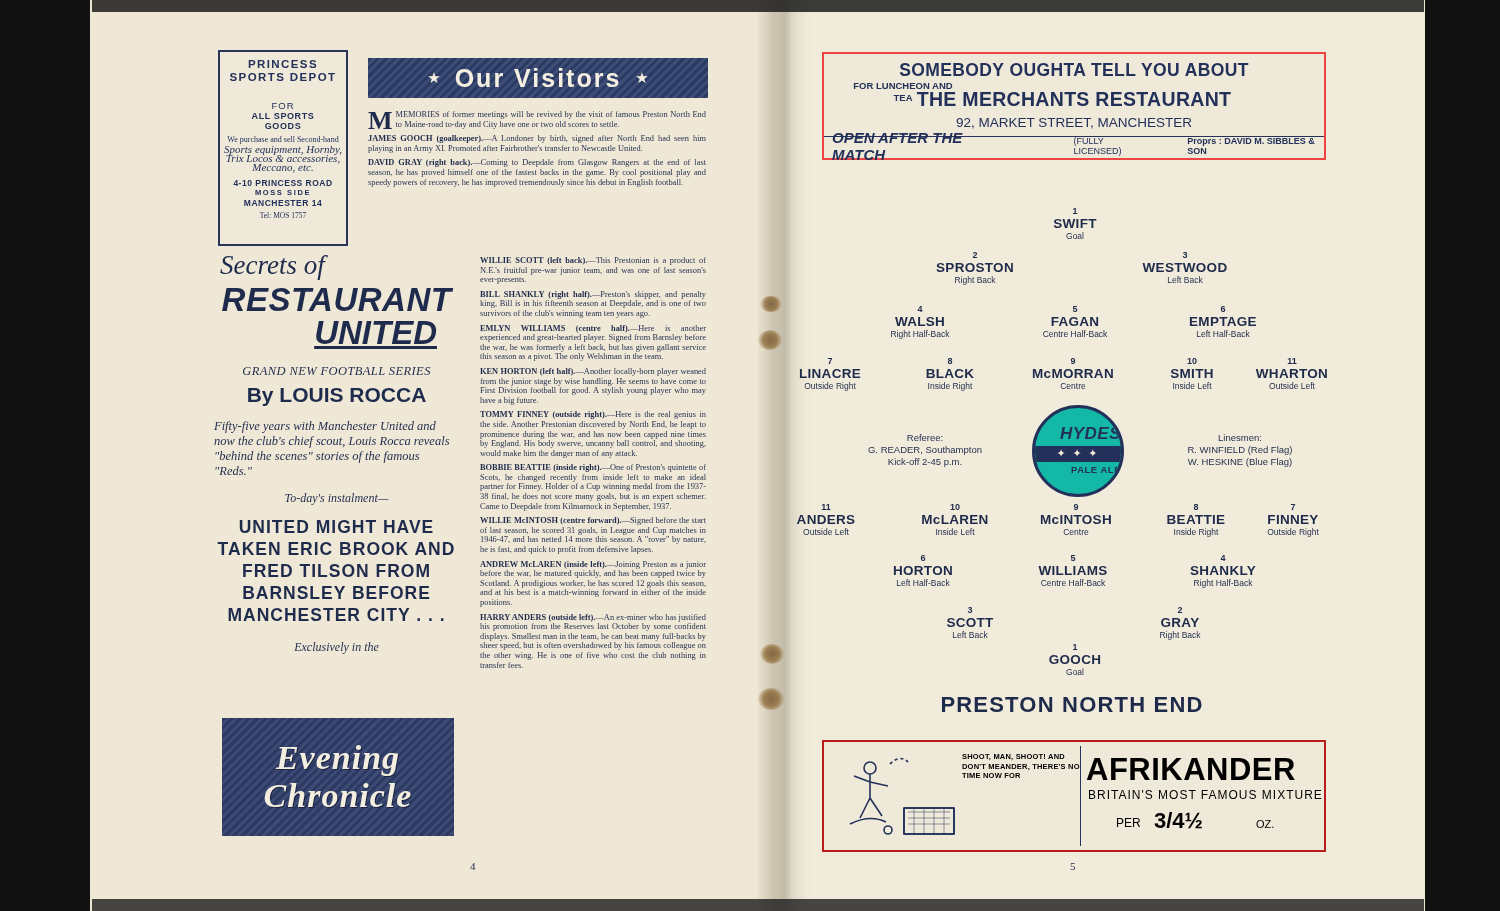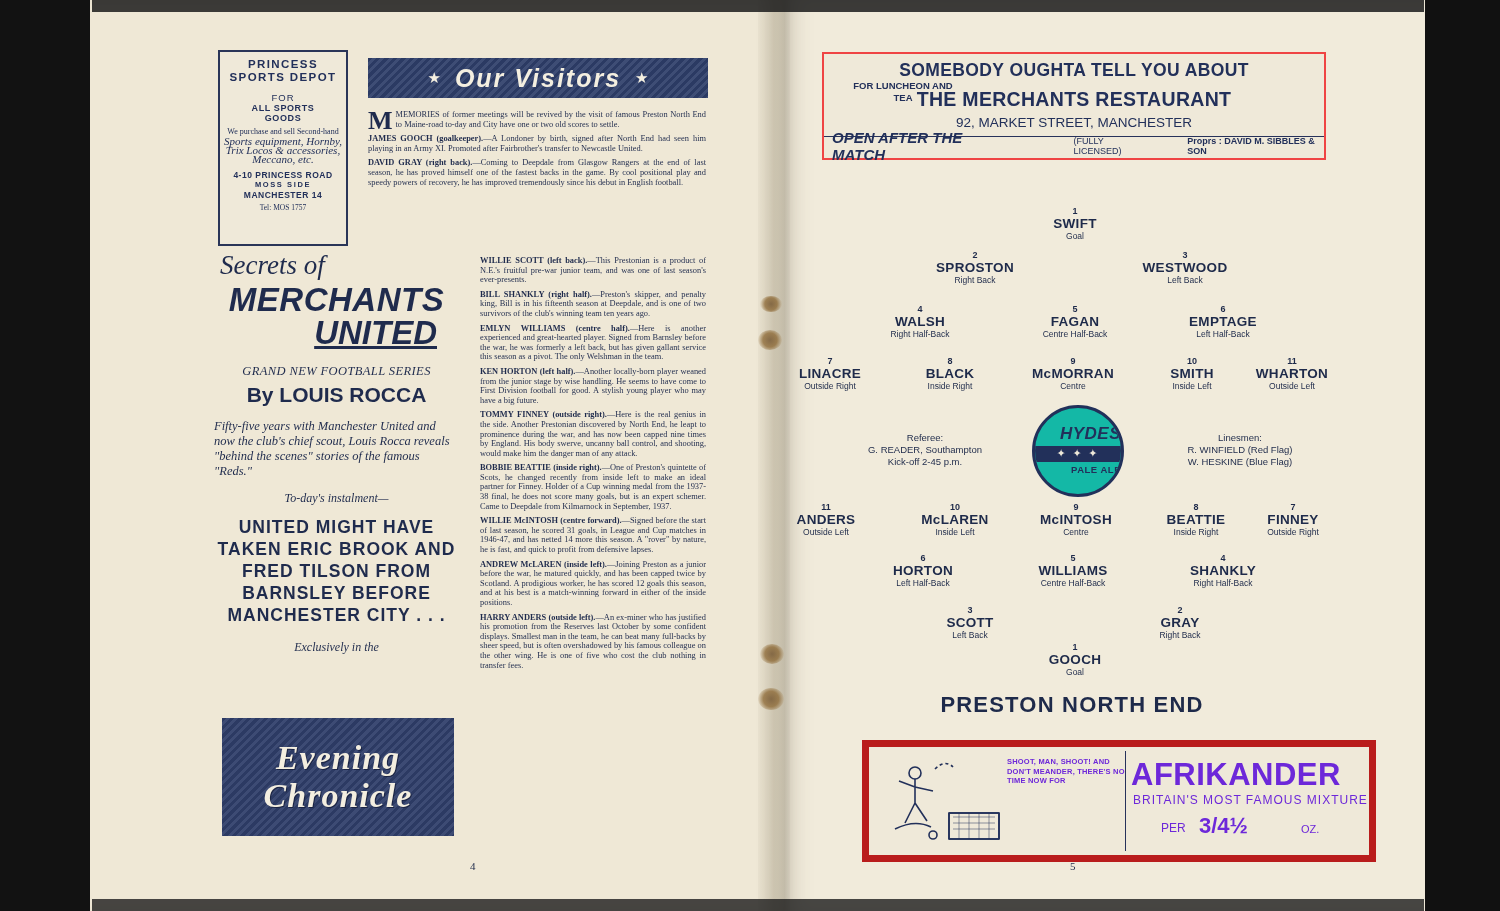--- a/index.html
+++ b/index.html
@@ -16,32 +16,32 @@
   .edgeR{position:absolute;left:1424px;top:0;width:76px;height:911px;background:#111;}
   .topstrip{position:absolute;left:92px;top:0;width:1332px;height:12px;background:#1b1b1b;opacity:.85;}
   .botstrip{position:absolute;left:92px;top:899px;width:1332px;height:12px;background:#1b1b1b;opacity:.8;}
   .spine{position:absolute;left:758px;top:0;width:32px;height:911px;
          background:linear-gradient(90deg,rgba(120,110,88,.05),rgba(150,140,115,.30),rgba(120,110,88,.05));}
 
   
   .box-ad{position:absolute;border:2px solid #2a3558;background:#efe9d9;text-align:center;color:#22305a;}
   .psd{left:218px;top:50px;width:118px;height:180px;padding:6px 4px;}
   .psd .t1{font-family:"Liberation Sans",sans-serif;font-weight:bold;font-size:11.5px;letter-spacing:1.4px;line-height:13px;}
-  .psd .t2{font-size:9.5px;letter-spacing:1px;margin-top:8px;font-family:"Liberation Sans",sans-serif;}
+  .psd .t2{font-size:9.5px;letter-spacing:1px;margin-top:16px;font-family:"Liberation Sans",sans-serif;}
   .psd .t3{font-size:9px;font-weight:bold;letter-spacing:.6px;font-family:"Liberation Sans",sans-serif;}
   .psd .sm{font-size:8px;line-height:9.5px;margin-top:4px;font-family:"Liberation Serif",serif;}
   .psd .sm2{font-size:11px;line-height:9px;font-style:italic;}
   .psd .addr{font-size:8.5px;font-weight:bold;line-height:10px;margin-top:6px;letter-spacing:.5px;font-family:"Liberation Sans",sans-serif;}
   .psd .tel{font-size:7.5px;margin-top:3px;}
 
   
   .banner{position:absolute;left:368px;top:58px;width:340px;height:40px;
           background:repeating-linear-gradient(135deg,#2b3a63 0 3px,#3e4d75 3px 6px);
           display:flex;align-items:center;justify-content:center;}
-  .banner .bt{font-family:"Liberation Sans",sans-serif;font-style:italic;font-weight:bold;
+  .banner .bt{font-family:"Liberation Sans",sans-serif;font-weight:bold;
               font-size:25px;color:#f4efe0;letter-spacing:2px;}
   .star{color:#f4efe0;font-size:15px;margin:0 14px;}
 
   .col-text{position:absolute;color:#1f2b4d;font-family:"Liberation Serif",serif;}
   .visitors-body{font-size:8.4px;line-height:9.6px;text-align:justify;}
   .visitors-body p{margin:0 0 5px 0;}
   .dropcap{float:left;font-size:26px;line-height:20px;padding:1px 3px 0 0;font-weight:bold;}
   .nm{font-weight:bold;}
 
   
@@ -89,21 +89,21 @@
 
   .hydes{position:absolute;left:1032px;top:405px;width:86px;height:86px;border-radius:50%;
          border:3px solid #22305a;background:#14b8a6;color:#22305a;display:flex;flex-direction:column;
          align-items:flex-end;justify-content:center;overflow:hidden;}
   .hydes .h1{font-family:"Liberation Sans",sans-serif;font-weight:bold;font-style:italic;font-size:17px;letter-spacing:.5px;margin-top:-4px;}
   .hydes .h2{font-family:"Liberation Sans",sans-serif;font-weight:bold;font-size:9.5px;letter-spacing:.5px;}
   .hydes .band{width:100%;height:16px;background:#22305a;margin:2px 0;display:flex;align-items:center;justify-content:center;}
   .hydes .band span{color:#efe9d9;font-size:11px;letter-spacing:2px;}
 
   
-  .afr{position:absolute;left:822px;top:740px;width:500px;height:108px;border:7px solid #b91c1c;background:#efe9d9;color:#6d28d9;margin-left:40px;}
+  .afr{position:absolute;left:822px;top:740px;width:500px;height:108px;border:2px solid #b91c1c;background:#efe9d9;color:#000000;}
   .afr .slog{position:absolute;left:138px;top:10px;width:120px;font-family:"Liberation Sans",sans-serif;
              font-weight:bold;font-size:7.5px;line-height:9.5px;letter-spacing:.2px;}
   .afr .big{position:absolute;left:262px;top:10px;font-family:"Liberation Sans",sans-serif;font-weight:bold;
             font-size:31px;letter-spacing:.5px;}
   .afr .sub{position:absolute;left:264px;top:46px;font-family:"Liberation Sans",sans-serif;font-size:12px;letter-spacing:1px;}
   .afr .price{position:absolute;left:330px;top:66px;font-family:"Liberation Sans",sans-serif;font-weight:bold;font-size:22px;}
   .afr .per{position:absolute;left:292px;top:74px;font-family:"Liberation Sans",sans-serif;font-size:12px;}
   .afr .oz{position:absolute;left:432px;top:76px;font-family:"Liberation Sans",sans-serif;font-size:11px;}
   .afr .vr{position:absolute;left:256px;top:4px;bottom:4px;width:1px;background:#27325a;}
 
@@ -163,21 +163,21 @@
     <p><span class="nm">KEN HORTON (left half).</span><span>—Another locally-born player weaned from the junior stage by wise handling. He seems to have come to First Division football for good. A stylish young player who may have a big future.</span></p>
     <p><span class="nm">TOMMY FINNEY (outside right).</span><span>—Here is the real genius in the side. Another Prestonian discovered by North End, he leapt to prominence during the war, and has now been capped nine times by England. His body swerve, uncanny ball control, and shooting, would make him the danger man of any attack.</span></p>
     <p><span class="nm">BOBBIE BEATTIE (inside right).</span><span>—One of Preston's quintette of Scots, he changed recently from inside left to make an ideal partner for Finney. Holder of a Cup winning medal from the 1937-38 final, he does not score many goals, but is an expert schemer. Came to Deepdale from Kilmarnock in September, 1937.</span></p>
     <p><span class="nm">WILLIE McINTOSH (centre forward).</span><span>—Signed before the start of last season, he scored 31 goals, in League and Cup matches in 1946-47, and has netted 14 more this season. A "rover" by nature, he is fast, and quick to profit from defensive lapses.</span></p>
     <p><span class="nm">ANDREW McLAREN (inside left).</span><span>—Joining Preston as a junior before the war, he matured quickly, and has been capped twice by Scotland. A prodigious worker, he has scored 12 goals this season, and at his best is a match-winning forward in either of the inside positions.</span></p>
     <p><span class="nm">HARRY ANDERS (outside left).</span><span>—An ex-miner who has justified his promotion from the Reserves last October by some confident displays. Smallest man in the team, he can beat many full-backs by sheer speed, but is often overshadowed by his famous colleague on the other wing. He is one of five who cost the club nothing in transfer fees.</span></p>
   </div>
 
   <div class="secrets">
     <div class="s1">Secrets of</div>
-    <div class="s2">MERCHANTS</div>
+    <div class="s2">RESTAURANT</div>
     <div class="s3">UNITED</div>
     <div class="s4">GRAND NEW FOOTBALL SERIES</div>
     <div class="s5">By LOUIS ROCCA</div>
     <div class="s6">Fifty-five years with Manchester United and now the club's chief scout, Louis Rocca reveals "behind the scenes" stories of the famous "Reds."</div>
     <div class="s7">To-day's instalment—</div>
     <div class="s8">UNITED MIGHT HAVE TAKEN ERIC BROOK AND FRED TILSON FROM BARNSLEY BEFORE MANCHESTER CITY . . .</div>
     <div class="s9">Exclusively  in  the</div>
   </div>
 
   <div class="chron">

